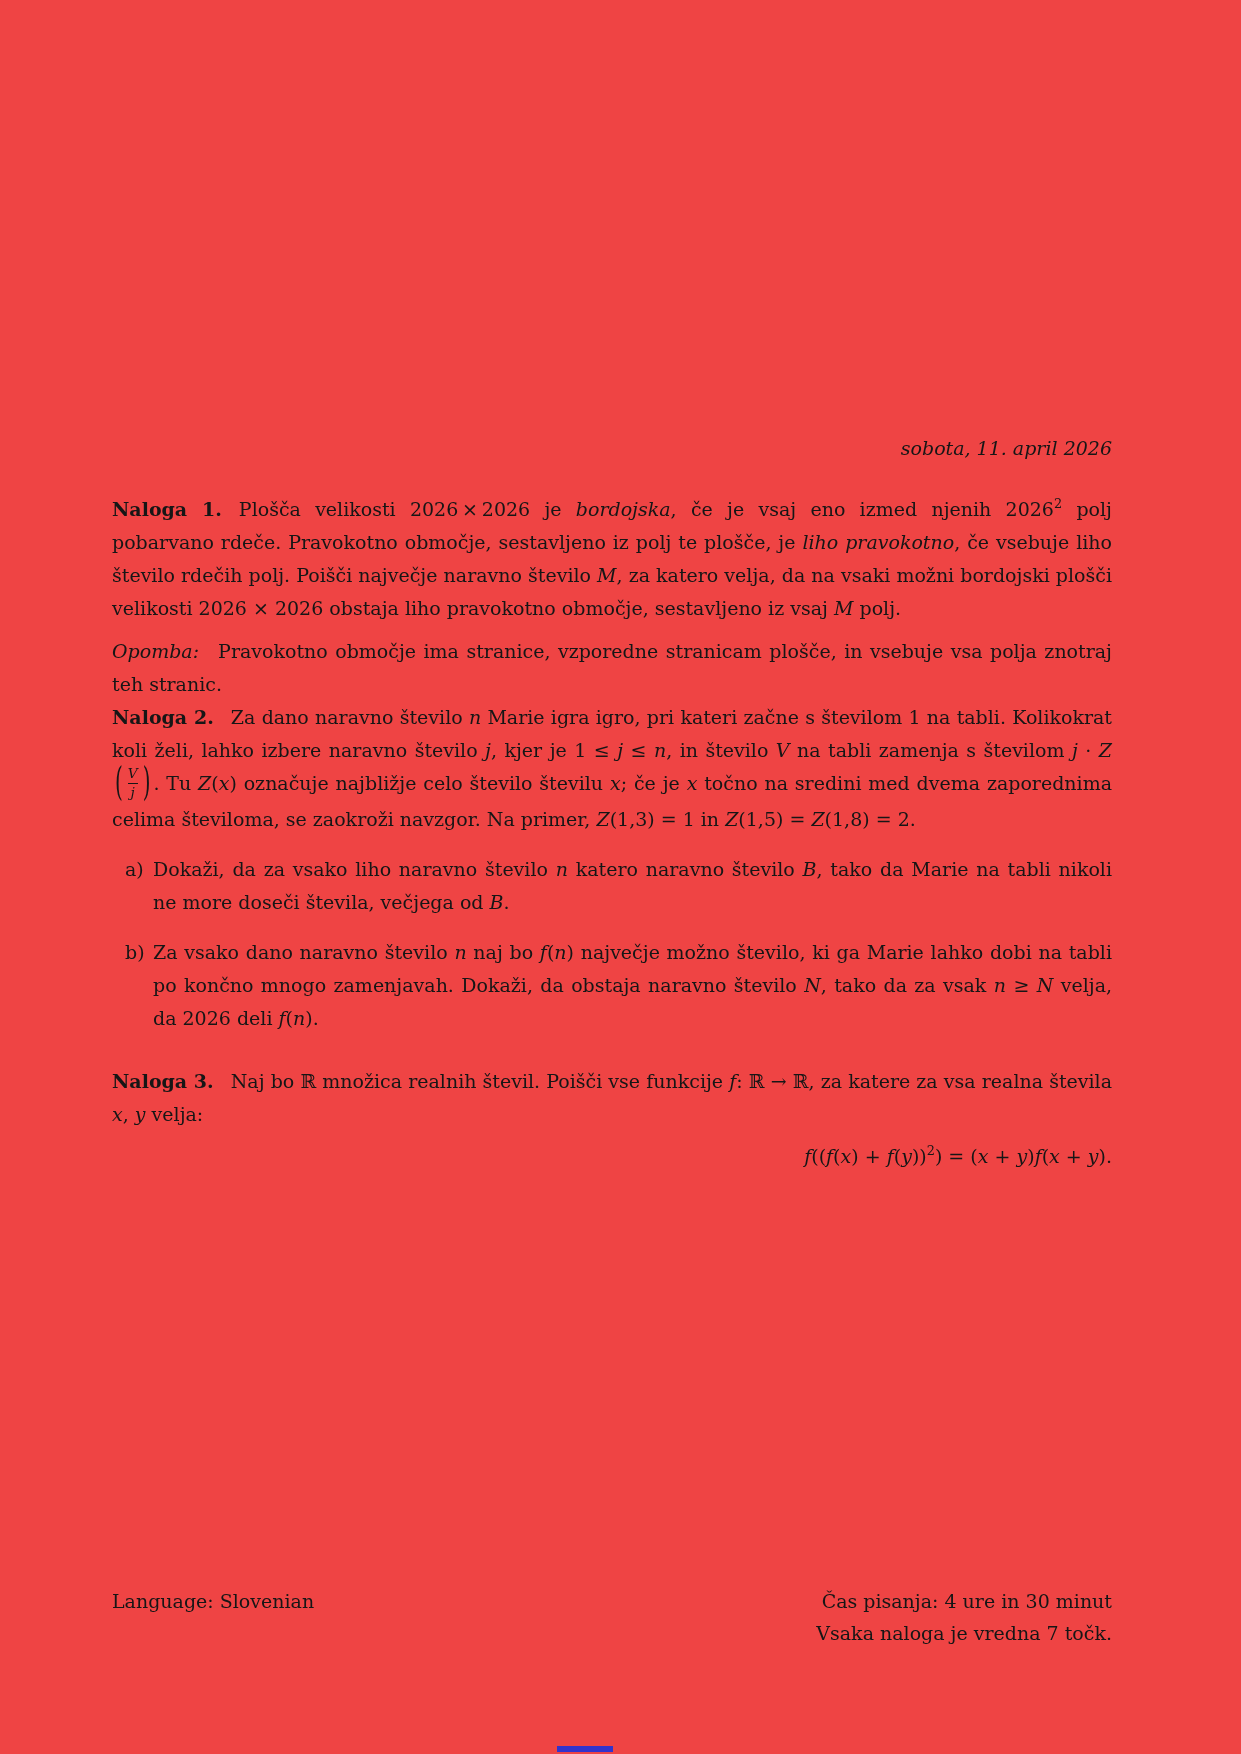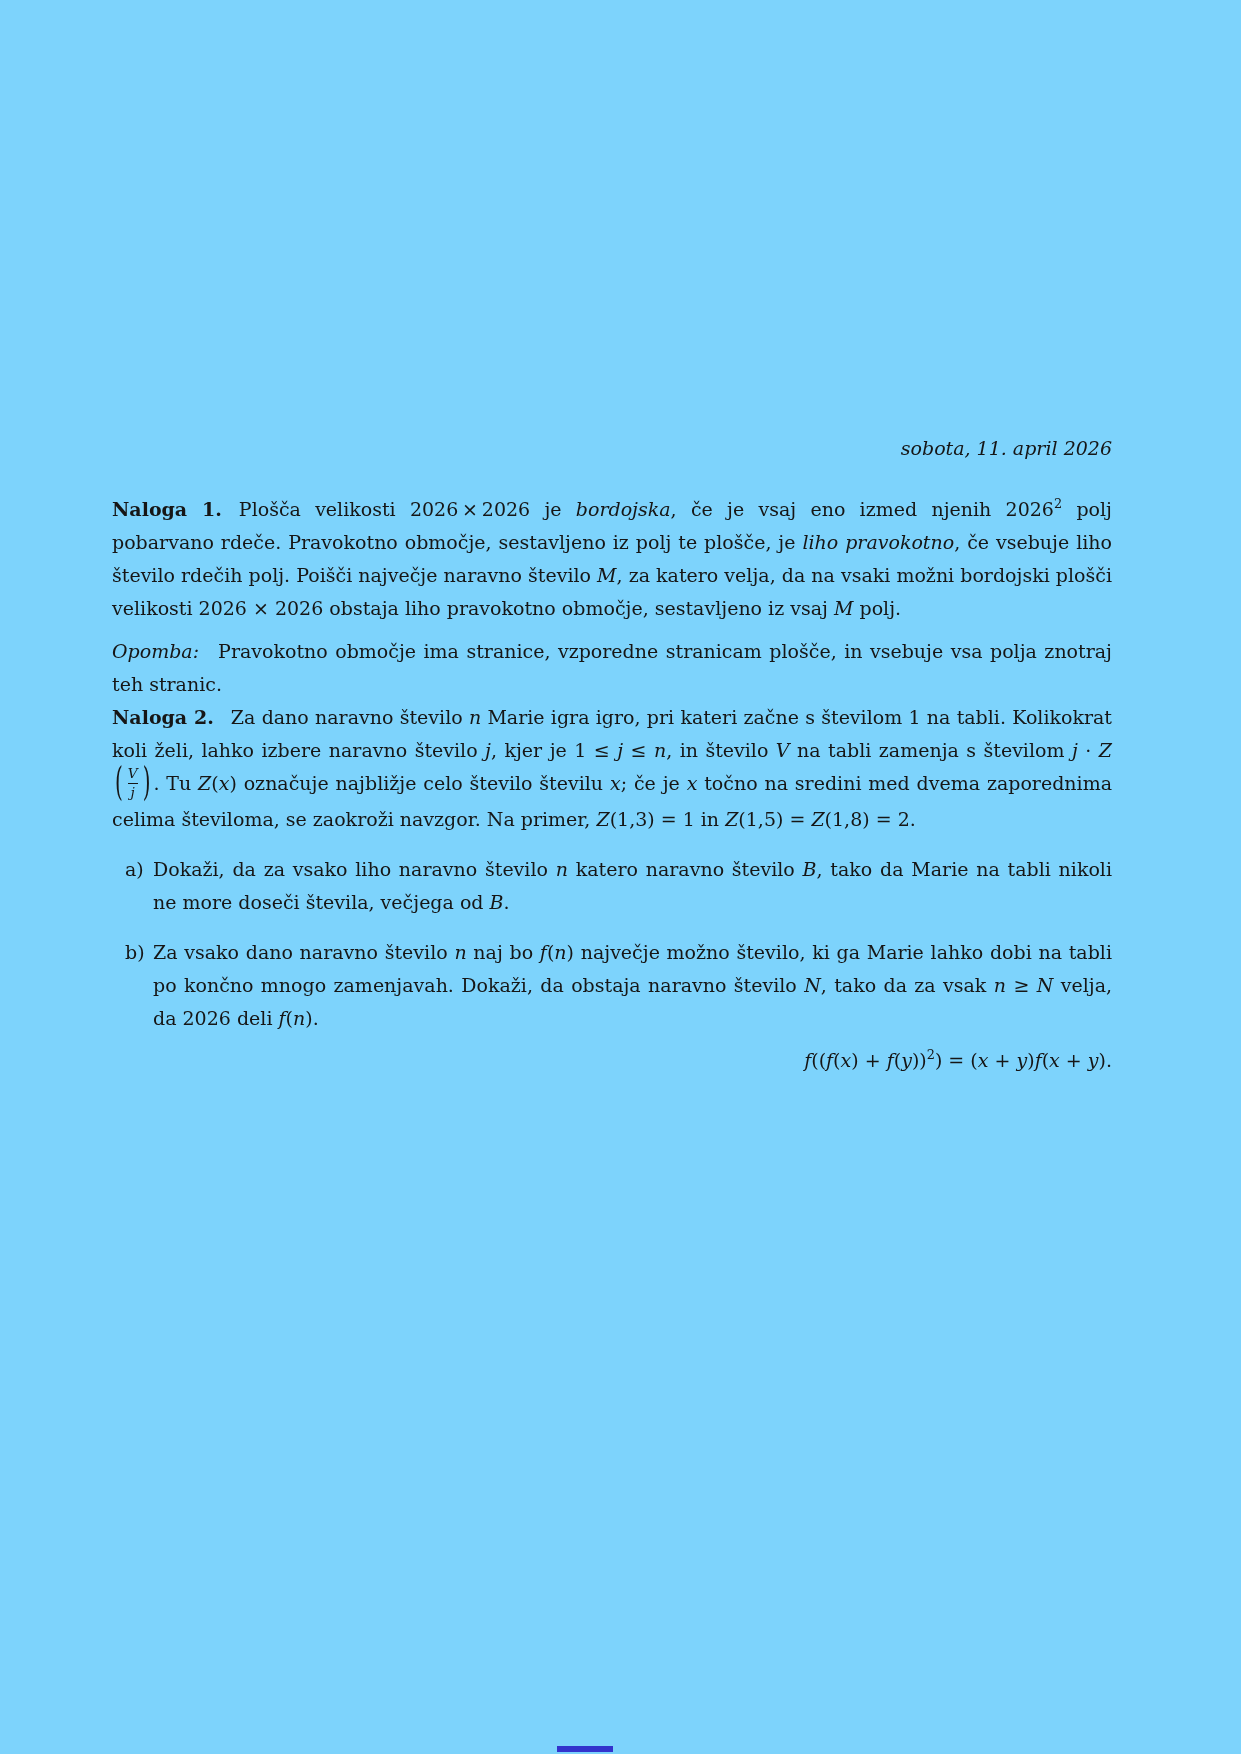--- a/index.html
+++ b/index.html
@@ -1,19 +1,19 @@
 <!DOCTYPE html>
 <html><head>
 <meta charset="utf-8">
 <style>
   html,body{margin:0;padding:0;background:#ffffff;}
   .page{
     position:relative;
     width:1241px;height:1754px;
-    background:#7dd3fc;
+    background:#ef4444;
     font-family:"DejaVu Serif","Liberation Serif",serif;
     font-size:19px;line-height:33px;color:#161616;
     overflow:hidden;
   }
   .content{
     position:absolute;left:112px;top:0;width:1000px;
   }
   .date-line{
     margin-top:432px;
     text-align:right;
@@ -84,19 +84,29 @@
       <div class="item">
         <span class="marker">a)</span>
         <span class="ibody"><span>Dokaži, da za vsako liho naravno število </span><span class="seg-i">n</span><span> katero naravno število </span><span class="seg-i">B</span><span>, tako da Marie na tabli nikoli ne more doseči števila, večjega od </span><span class="seg-i">B</span><span>.</span></span>
       </div>
       <div class="item">
         <span class="marker">b)</span>
         <span class="ibody"><span>Za vsako dano naravno število </span><span class="seg-i">n</span><span> naj bo </span><span class="seg-i">f</span><span>(</span><span class="seg-i">n</span><span>) največje možno število, ki ga Marie lahko dobi na tabli po končno mnogo zamenjavah.  Dokaži, da obstaja naravno število </span><span class="seg-i">N</span><span>, tako da za vsak </span><span class="seg-i">n</span><span> ≥ </span><span class="seg-i">N</span><span> velja, da 2026 deli </span><span class="seg-i">f</span><span>(</span><span class="seg-i">n</span><span>).</span></span>
       </div>
     </div>
 
+    <div class="para p3">
+      <span class="plabel">Naloga 3.</span><span><span>Naj bo ℝ množica realnih števil.  Poišči vse funkcije </span><span class="seg-i">f</span><span>: ℝ → ℝ, za katere za vsa realna števila </span><span class="seg-i">x</span><span>, </span><span class="seg-i">y</span><span> velja:</span></span>
+    </div>
     <div class="formula"><span class="seg-i">f</span><span>((</span><span class="seg-i">f</span><span>(</span><span class="seg-i">x</span><span>) + </span><span class="seg-i">f</span><span>(</span><span class="seg-i">y</span><span>))</span><span class="seg-sup">2</span><span>) = (</span><span class="seg-i">x</span><span> + </span><span class="seg-i">y</span><span>)</span><span class="seg-i">f</span><span>(</span><span class="seg-i">x</span><span> + </span><span class="seg-i">y</span><span>).</span></div>
 
   </div>
 
+  <div class="footer">
+    <div class="footer-left">Language: Slovenian</div>
+    <div class="footer-right">
+      <div>Čas pisanja: 4 ure in 30 minut</div>
+      <div>Vsaka naloga je vredna 7 točk.</div>
+    </div>
+  </div>
 
   <div class="bottom-mark"></div>
 </div>
 
 </body></html>

